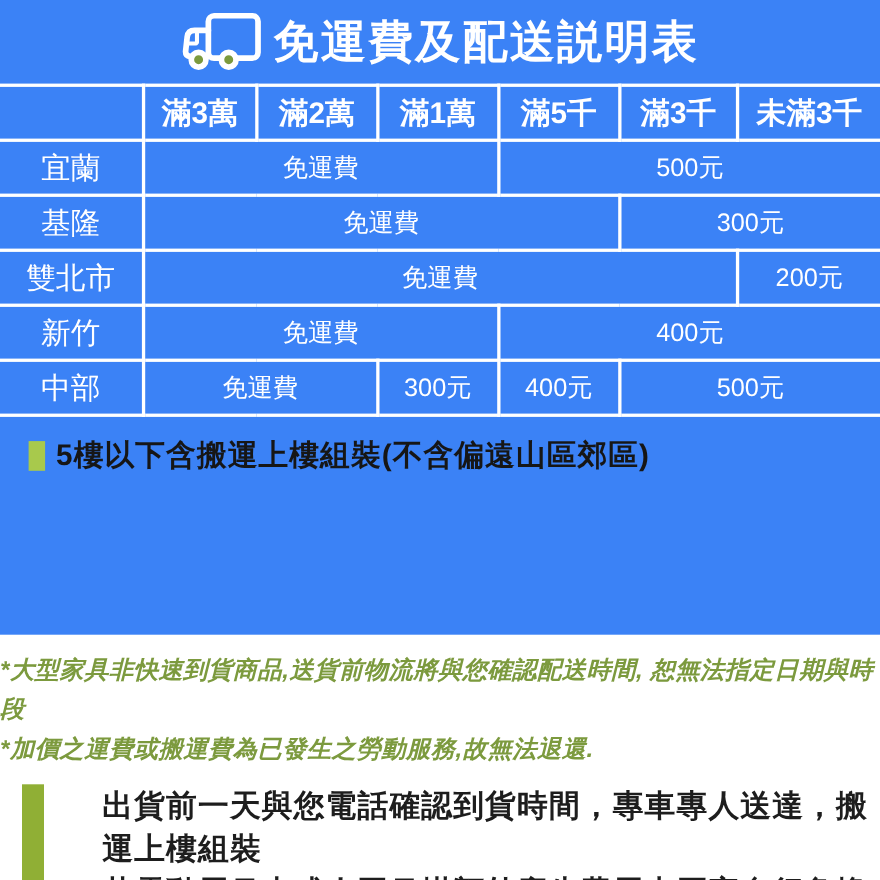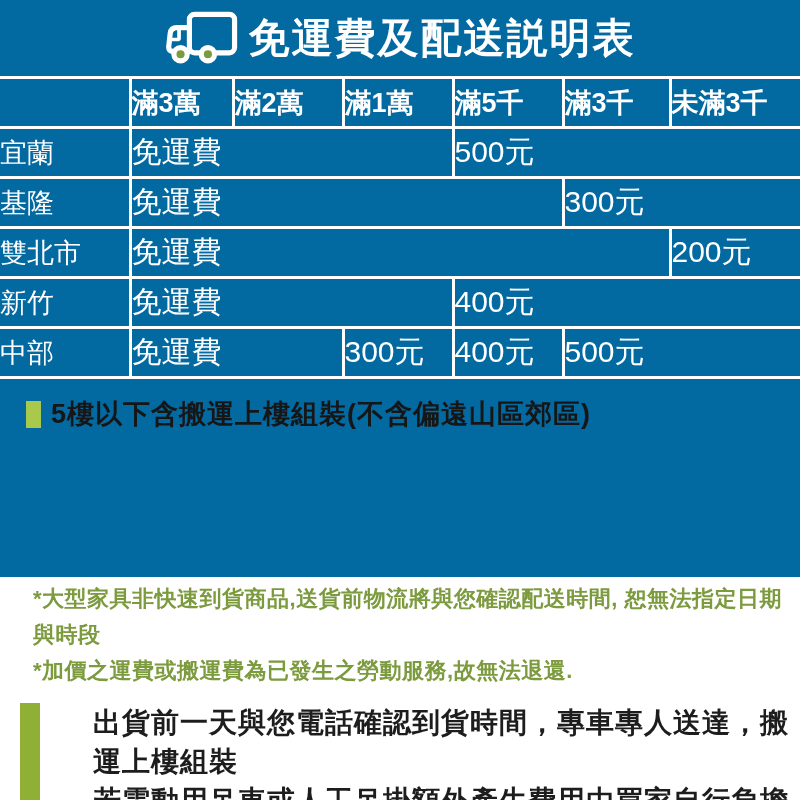--- a/index.html
+++ b/index.html
@@ -6,71 +6,71 @@
   .page{
     width:800px;height:800px;
     background:#ffffff;
     font-family:"Liberation Sans","DejaVu Sans",sans-serif;
     overflow:hidden;
     position:relative;
   }
   
   .green-section{
     width:800px;height:577px;
-    background:#0369a1;
+    background:#3b82f6;
     box-sizing:border-box;
   }
   .title-bar{
     height:76px;
     display:flex;align-items:center;justify-content:center;
     gap:10px;
   }
   .truck{display:inline-flex;align-items:center;}
   .title-text{
     color:#ffffff;font-size:41px;font-weight:bold;
     letter-spacing:2px;line-height:1;
   }
   
   table.fee{
     width:800px;border-collapse:collapse;table-layout:fixed;
   }
   table.fee td,table.fee th{
     border:3px solid #ffffff;
     height:47px;
-    text-align:left;vertical-align:middle;
+    text-align:center;vertical-align:middle;
     color:#ffffff;
     padding:0;
     overflow:hidden;white-space:nowrap;
   }
   table.fee td:first-child,table.fee th:first-child{border-left:none;}
   table.fee td:last-child,table.fee th:last-child{border-right:none;}
   th.colhead{font-size:27px;font-weight:bold;}
   td.region{font-size:27px;font-weight:normal;}
-  td.fee-cell{font-size:30px;font-weight:400;}
+  td.fee-cell{font-size:23px;font-weight:400;}
   
   .green-notes{
     padding:17px 4px 0 26px;
     box-sizing:border-box;
   }
   .gnote{
     display:flex;align-items:center;gap:10px;
     margin-bottom:15px;
   }
   .gnote .sq{
     width:15px;height:27px;flex:0 0 15px;
     background:#a8c94c;
   }
   .gnote .gnote-text{
     color:#161616;font-size:27px;font-weight:bold;
     letter-spacing:1px;
   }
   
   .white-section{padding:0;}
   .fine-print{
-    margin-top:4px;padding-left:33px;
+    margin-top:14px;font-style:italic;
   }
   .fine-line{
     color:#7c9a3e;font-size:22px;font-weight:bold;
     line-height:36px;letter-spacing:0.5px;
   }
   .delivery-note{
     margin-top:14px;margin-left:20px;
     display:flex;gap:17px;align-items:stretch;
   }
   .delivery-note .bar{

